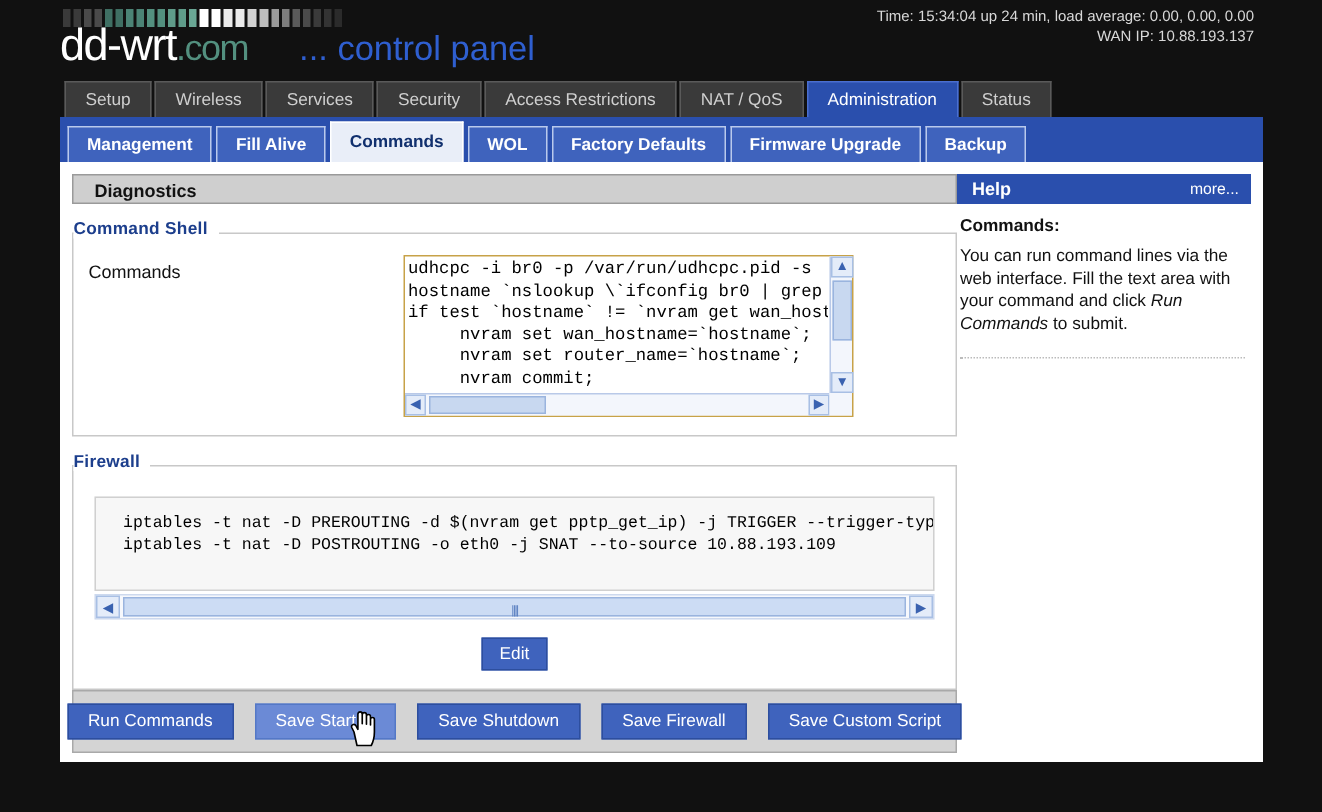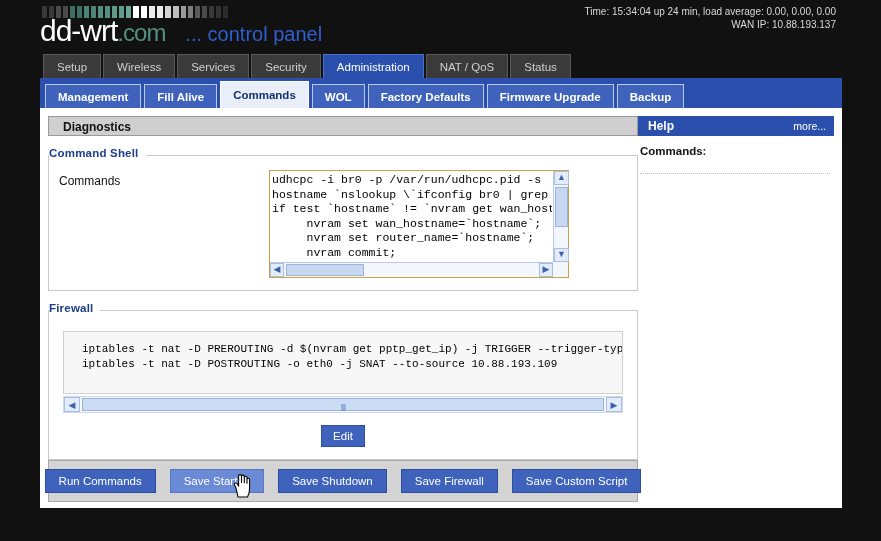--- a/index.html
+++ b/index.html
@@ -38,22 +38,22 @@
     position: absolute;
     left: 0px; top: 14px;
     font-size: 30px;
     letter-spacing: -1px;
     white-space: nowrap;
   }
   #logo .dd { color: #ffffff; font-weight: 300; }
   #logo .com { color: #53907f; font-size: 24px; }
   #logo .cp {
     color: #2f5fd0;
-    font-size: 20px;
-    margin-left: 20px;
+    font-size: 23px;
+    margin-left: 34px;
     letter-spacing: 0px;
   }
 
   #sysinfo {
     position: absolute;
     right: 6px; top: 5px;
     text-align: right;
     color: #d8d8d8;
     font-size: 10px;
     line-height: 13px;
@@ -406,22 +406,23 @@
       <div>Time: 15:34:04 up 24 min, load average: 0.00, 0.00, 0.00</div>
       <div>WAN IP: 10.88.193.137</div>
     </div>
   </div>
 
   <div id="maintabs">
       <div class="mtab">Setup</div>
       <div class="mtab">Wireless</div>
       <div class="mtab">Services</div>
       <div class="mtab">Security</div>
+      <div class="mtab">Access Restrictions</div>
+      <div class="mtab">NAT / QoS</div>
       <div class="mtab active">Administration</div>
-      <div class="mtab">NAT / QoS</div>
       <div class="mtab">Status</div>
     </div>
 
   <div id="subtabs">
       <div class="stab">Management</div>
       <div class="stab">Fill Alive</div>
       <div class="stab active">Commands</div>
       <div class="stab">WOL</div>
       <div class="stab">Factory Defaults</div>
       <div class="stab">Firmware Upgrade</div>
@@ -488,20 +489,23 @@
         <span class="btn">Save Custom Script</span>
       </div>
 
     <div id="help">
       <div id="help-bar">
         <span>Help</span>
         <span id="help-more">more...</span>
       </div>
       <div id="help-body">
         <div id="help-title">Commands:</div>
+        <div id="help-text">
+          <span>You can run command lines via the web interface. Fill the text area with your command and click </span><span class="em">Run Commands</span><span> to submit.</span>
+        </div>
         <div id="help-rule"></div>
       </div>
     </div>
 
   </div>
 </div>
 
 <svg id="cursor" viewBox="0 0 20 26">
   <path d="M6 24 L4 15 L2.5 12 Q2 10.5 3.5 10 Q5 9.7 5.7 11.5 L6.6 13.2 L6.6 3.2 Q6.6 1.6 8.1 1.6 Q9.5 1.6 9.5 3.2 L9.5 9.5 L9.5 3.6 Q9.5 2.1 10.9 2.1 Q12.3 2.1 12.3 3.6 L12.3 9.8 L12.3 4.7 Q12.3 3.3 13.6 3.3 Q15 3.3 15 4.7 L15 10.3 L15 6.6 Q15 5.3 16.3 5.3 Q17.6 5.3 17.6 6.6 L17.6 15 Q17.6 20 15.5 24 Z" fill="#ffffff" stroke="#000000" stroke-width="1.1" stroke-linejoin="round"></path>
 </svg>

